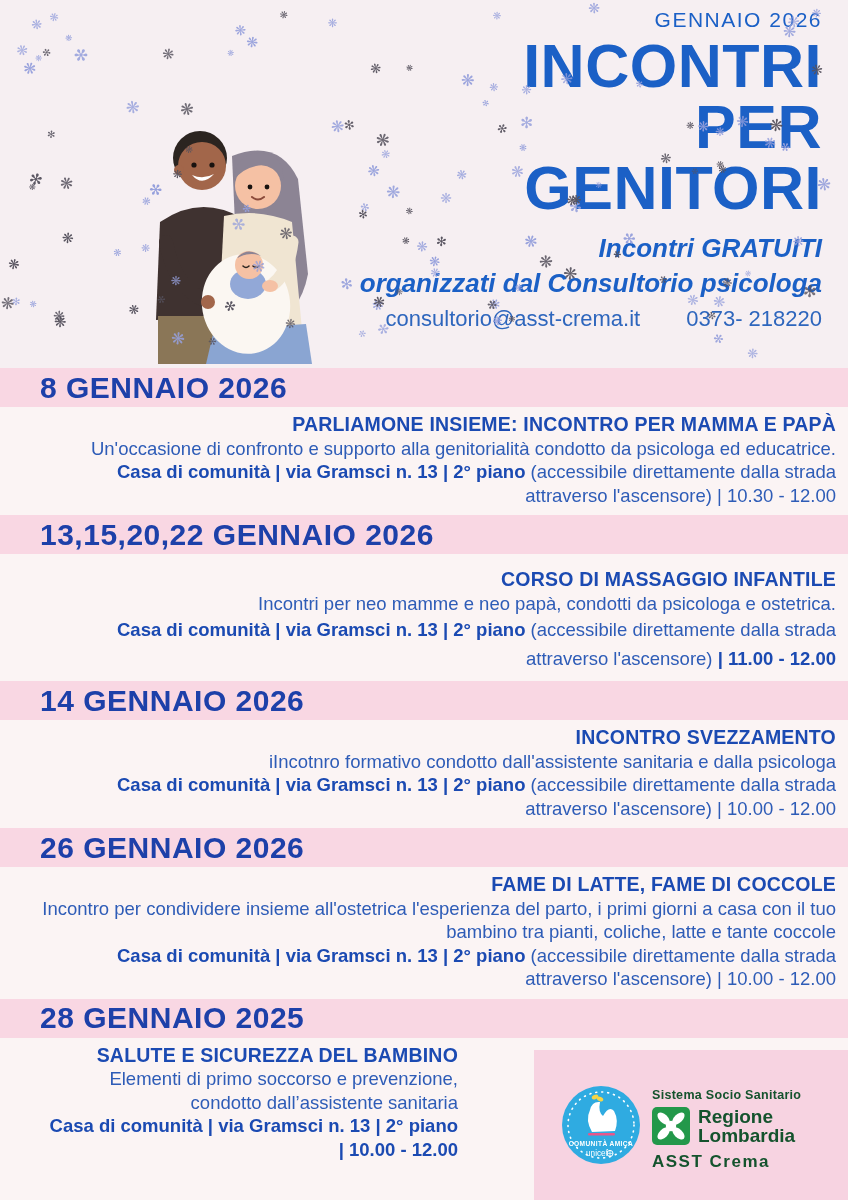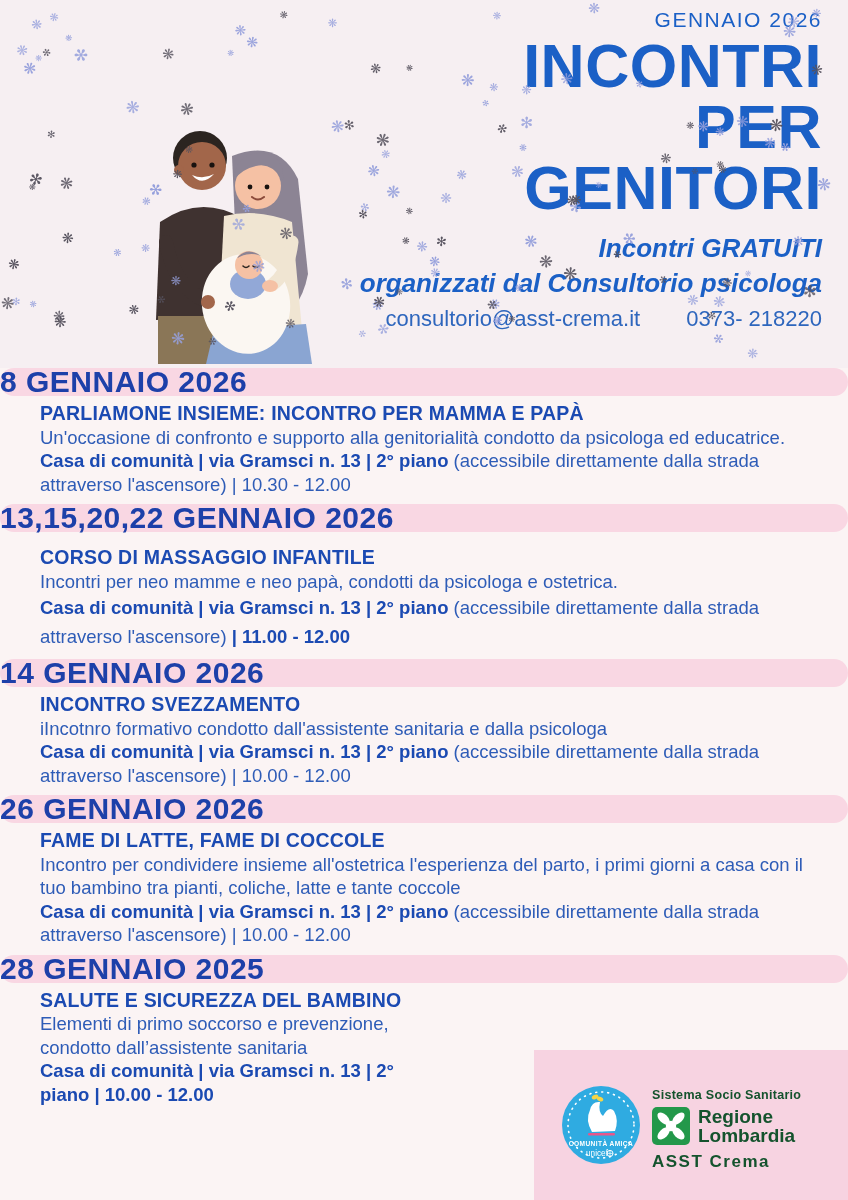--- a/index.html
+++ b/index.html
@@ -35,26 +35,26 @@
   .kicker{font-size:21px;letter-spacing:1.5px;font-weight:400;margin-bottom:4px;}
   .big-line{font-size:61px;line-height:61px;font-weight:800;letter-spacing:.5px;}
   .subtitle{font-size:26px;line-height:35px;font-weight:bold;font-style:italic;margin-top:12px;}
   .contact{
     margin-top:5px;font-size:22px;font-weight:400;color:#2e66bd;
     display:flex;gap:46px;justify-content:flex-end;font-style:normal;
   }
   
   .band{
     background:var(--band_pink,#f9d7e3);
-    height:28px;display:flex;align-items:center;box-sizing:border-box;border-radius:16px;
+    height:39px;display:flex;align-items:center;padding-left:40px;box-sizing:border-box;
   }
   .band-text{font-size:30px;font-weight:800;color:var(--navy,#1d40a9);letter-spacing:.5px;}
   .sbody{
-    padding:6px 23px 8px 40px;color:var(--body_blue,#2e5cb7);
-    font-size:18.5px;line-height:23.5px;
+    padding:6px 12px 8px 40px;color:var(--body_blue,#2e5cb7);
+    font-size:18.5px;line-height:23.5px;text-align:right;
   }
   .stitle{font-weight:bold;color:var(--stitle_blue,#1b4ab2);font-size:19.5px;letter-spacing:.2px;}
   .sloc b{color:var(--stitle_blue,#1b4ab2);}
   .sec2 .sbody{padding-top:14px;}
   .sec2 .sloc{line-height:29px;}
   .sec5 .sbody{max-width:470px;box-sizing:border-box;}
   
   .logos-panel{
     position:absolute;right:0;bottom:0;width:314px;height:150px;
     background:var(--panel_pink,#f7d3e1);z-index:4;

